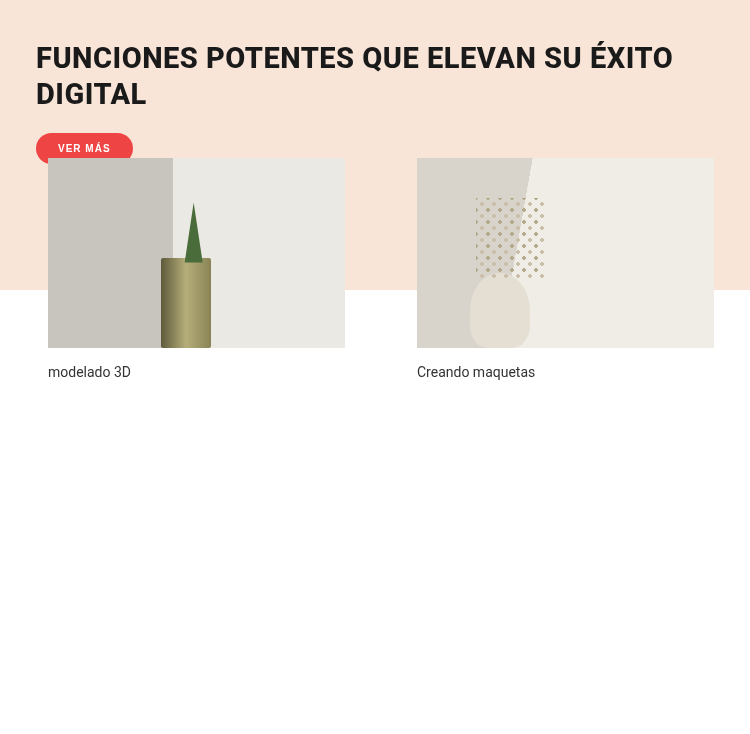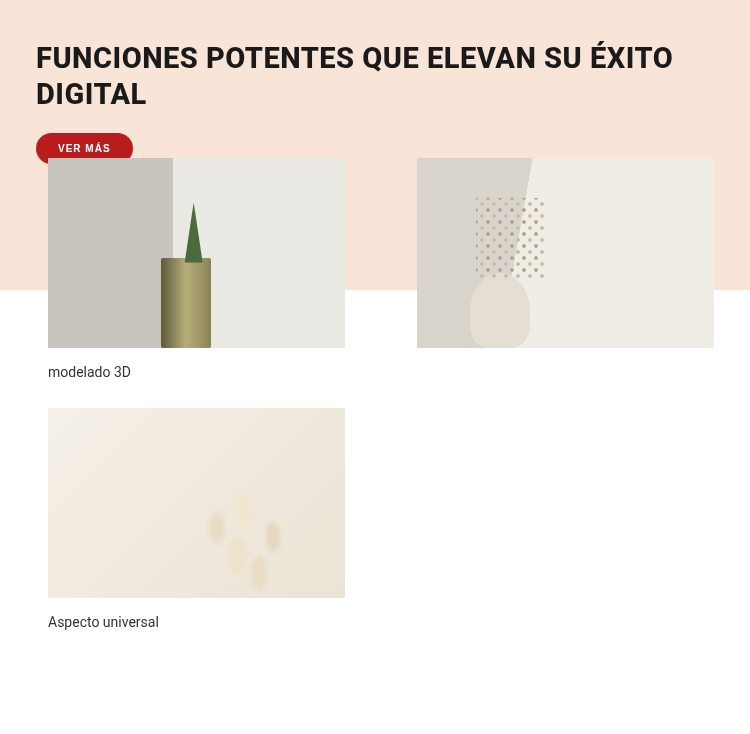--- a/index.html
+++ b/index.html
@@ -15,21 +15,21 @@
     .page-title {
       font-size: 29px;
       font-weight: 800;
       color: #1a1a1a;
       line-height: 1.25;
       letter-spacing: 0.5px;
       margin-bottom: 20px;
       text-transform: uppercase;
     }
     .cta-button {
-      background: #b91c1c;
+      background: #ef4444;
       color: #ffffff;
       border: none;
       padding: 10px 22px;
       border-radius: 20px;
       font-size: 10px;
       font-weight: 700;
       letter-spacing: 1px;
       cursor: pointer;
       text-transform: uppercase;
     }
@@ -176,21 +176,18 @@
 
     <div class="feature-grid grid-top">
       <div class="feature-card">
         <div class="feature-image img-1"></div>
         <div class="feature-label">modelado 3D</div>
       </div>
 
 
       <div class="feature-card">
         <div class="feature-image img-3"></div>
+        <div class="feature-label">Creando maquetas</div>
       </div>
 
-      <div class="feature-card">
-        <div class="feature-image img-4"></div>
-        <div class="feature-label">Aspecto universal</div>
-      </div>
     </div>
   </div>
 </div>
 
 </body></html>

